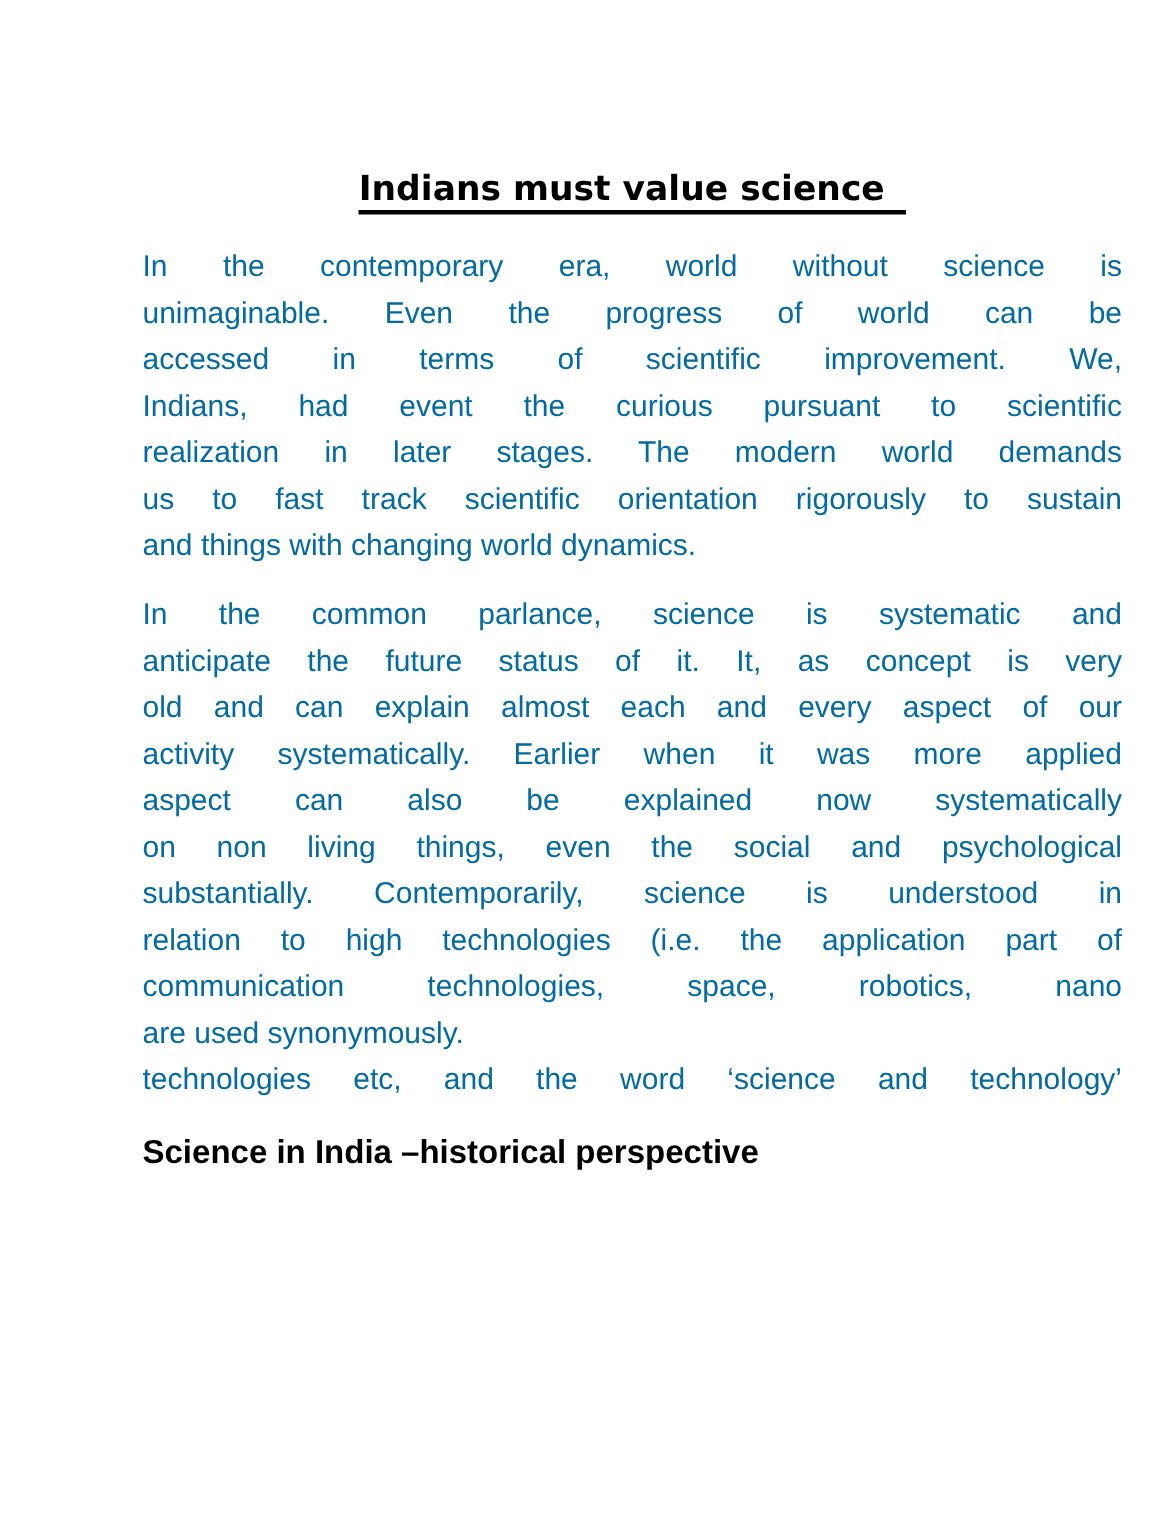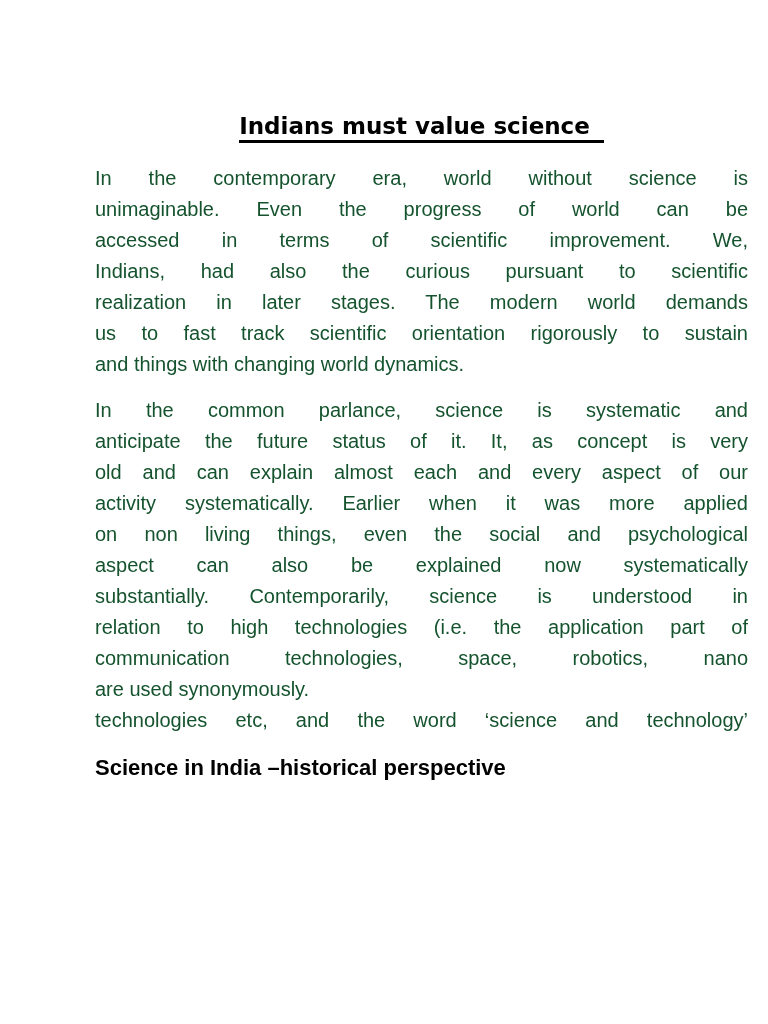--- a/index.html
+++ b/index.html
@@ -27,21 +27,21 @@
     line-height: 1.25;
   }
   .doc-title .underline {
     border-bottom: 3px solid #000000;
     padding-right: 14px;
     padding-bottom: 1px;
   }
   .paragraph {
     font-size: 20px;
     line-height: 31px;
-    color: #14532d;
+    color: #0369a1;
   }
   .para-1 { margin-top: 22px; }
   .para-2 { margin-top: 15px; }
   .line {
     text-align: justify;
     text-align-last: justify;
     white-space: normal;
     height: 31px;
     overflow: hidden;
   }
@@ -64,33 +64,33 @@
   <div class="content">
 
     <h1 class="doc-title">
       <span class="underline">Indians must value science</span>
     </h1>
 
     <div class="paragraph para-1">
         <div class="line">In the contemporary era, world without science is</div>
         <div class="line">unimaginable. Even the progress of world can be</div>
         <div class="line">accessed in terms of scientific improvement. We,</div>
-        <div class="line">Indians, had also the curious pursuant to scientific</div>
+        <div class="line">Indians, had event the curious pursuant to scientific</div>
         <div class="line">realization in later stages. The modern world demands</div>
         <div class="line">us to fast track scientific orientation rigorously to sustain</div>
         <div class="line last">and things with changing world dynamics.</div>
       </div>
 
     <div class="paragraph para-2">
         <div class="line">In the common parlance, science is systematic and</div>
         <div class="line">anticipate the future status of it. It, as concept is very</div>
         <div class="line">old and can explain almost each and every aspect of our</div>
         <div class="line">activity systematically. Earlier when it was more applied</div>
+        <div class="line">aspect can also be explained now systematically</div>
         <div class="line">on non living things, even the social and psychological</div>
-        <div class="line">aspect can also be explained now systematically</div>
         <div class="line">substantially. Contemporarily, science is understood in</div>
         <div class="line">relation to high technologies (i.e. the application part of</div>
         <div class="line">communication technologies, space, robotics, nano</div>
         <div class="line last">are used synonymously.</div>
         <div class="line">technologies etc, and the word ‘science and technology’</div>
       </div>
 
     <h2 class="doc-heading">Science in India –historical perspective</h2>
 
   </div>

